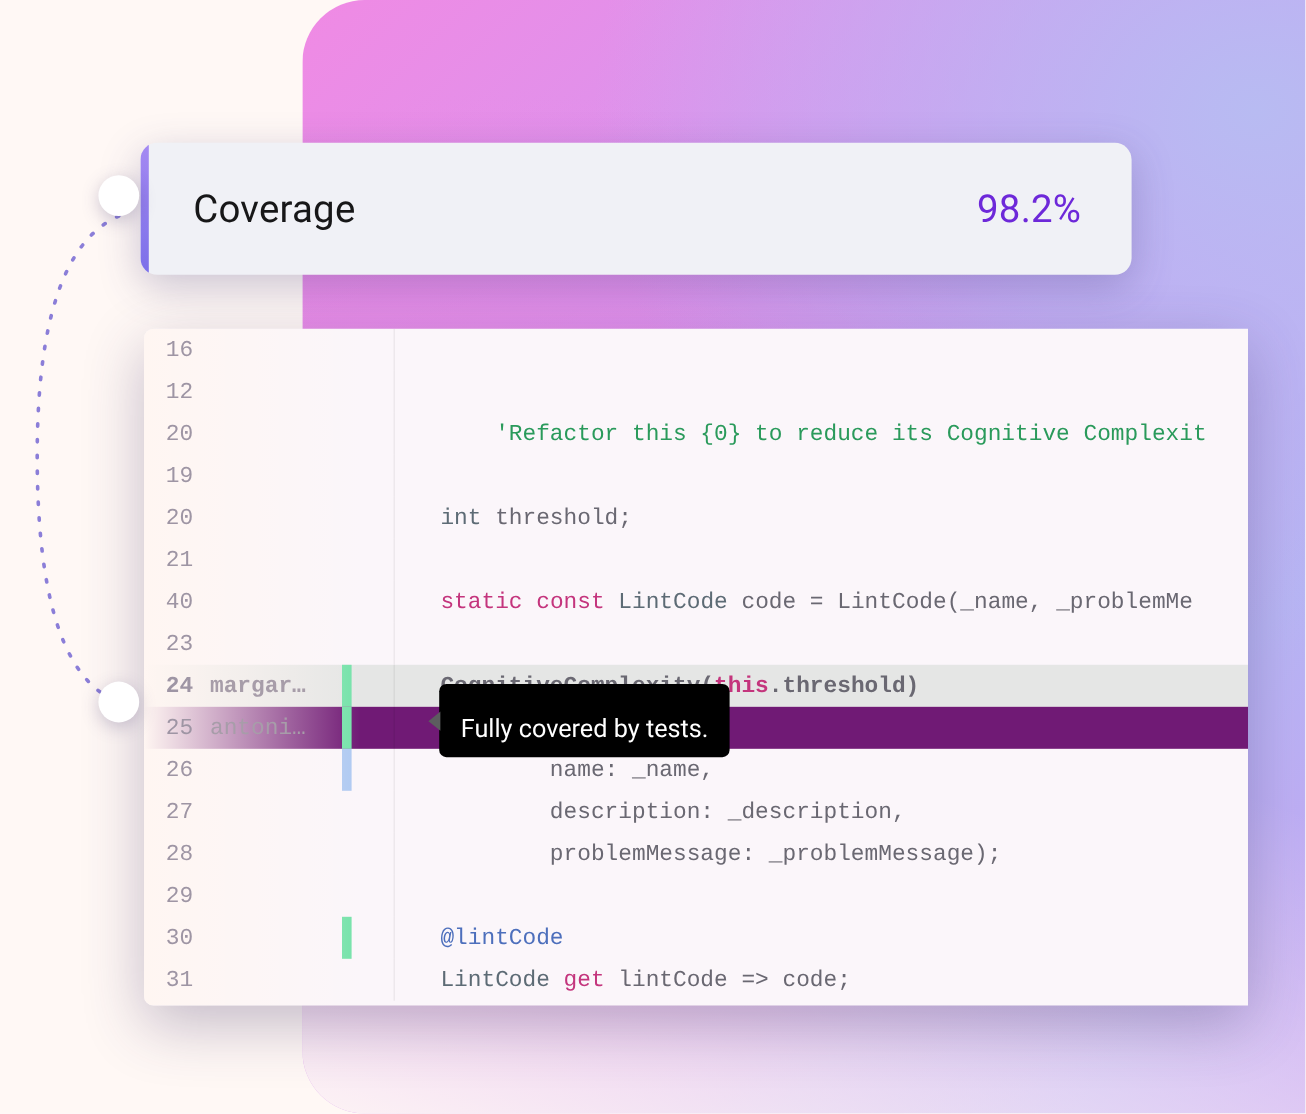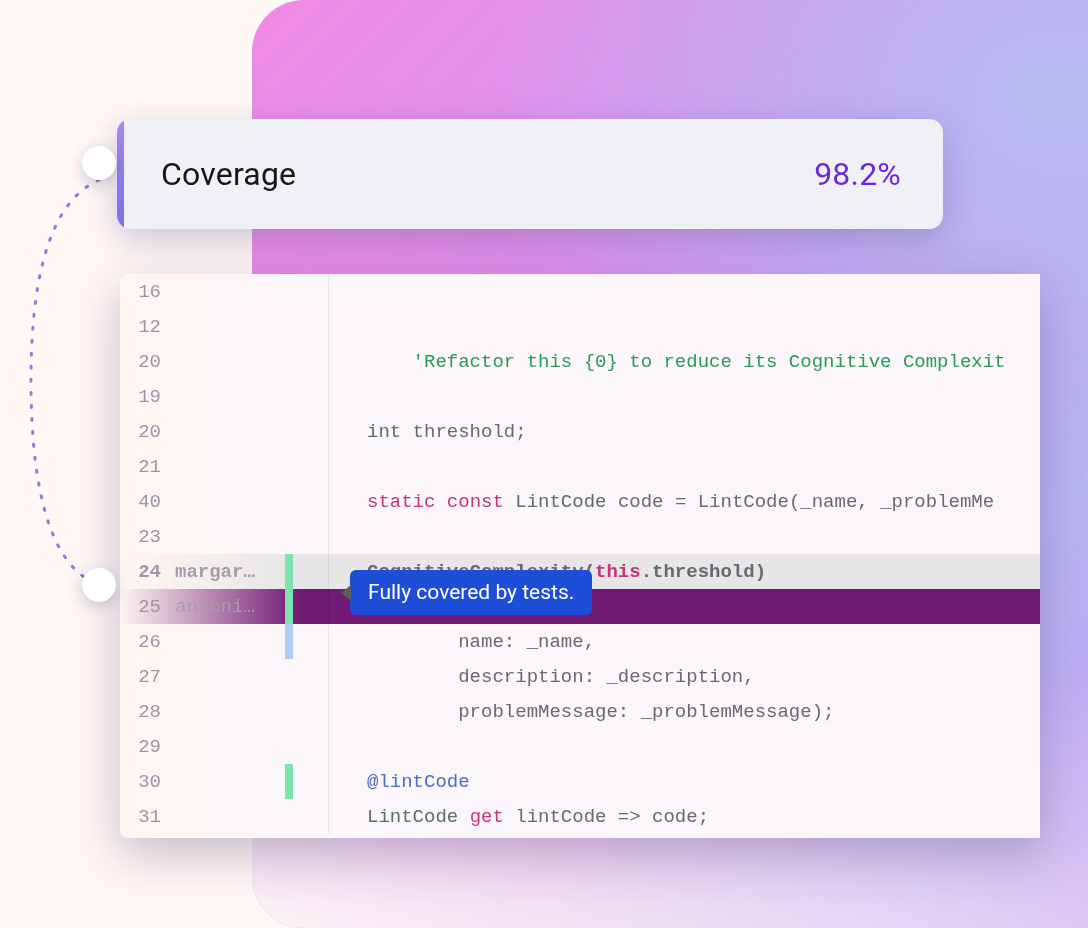--- a/index.html
+++ b/index.html
@@ -169,27 +169,27 @@
   .at     { color: #4d6fbc; }
 
   
   .line.hover-a { background: #e5e6e5; font-weight: bold; }
   .line.hover-b { background: #701a75; }
   .line.hover-a .gutter, .line.hover-b .gutter { border-right-color: rgba(0,0,0,0.07); }
 
   
   .tooltip {
     position: absolute;
-    left: 230px;
+    left: 246px;
     top: 296px;
-    background: #1d4ed8;
+    background: #000000;
     color: #fff;
     font-family: -apple-system, BlinkMacSystemFont, "Segoe UI", Roboto, sans-serif;
     font-size: 21px;
-    padding: 10px 18px 11px;
+    padding: 26px 18px 11px;
     border-radius: 6px;
     z-index: 40;
     white-space: nowrap;
   }
   .tooltip::before {
     content: "";
     position: absolute;
     left: -9px;
     top: 50%;
     transform: translateY(-50%);

